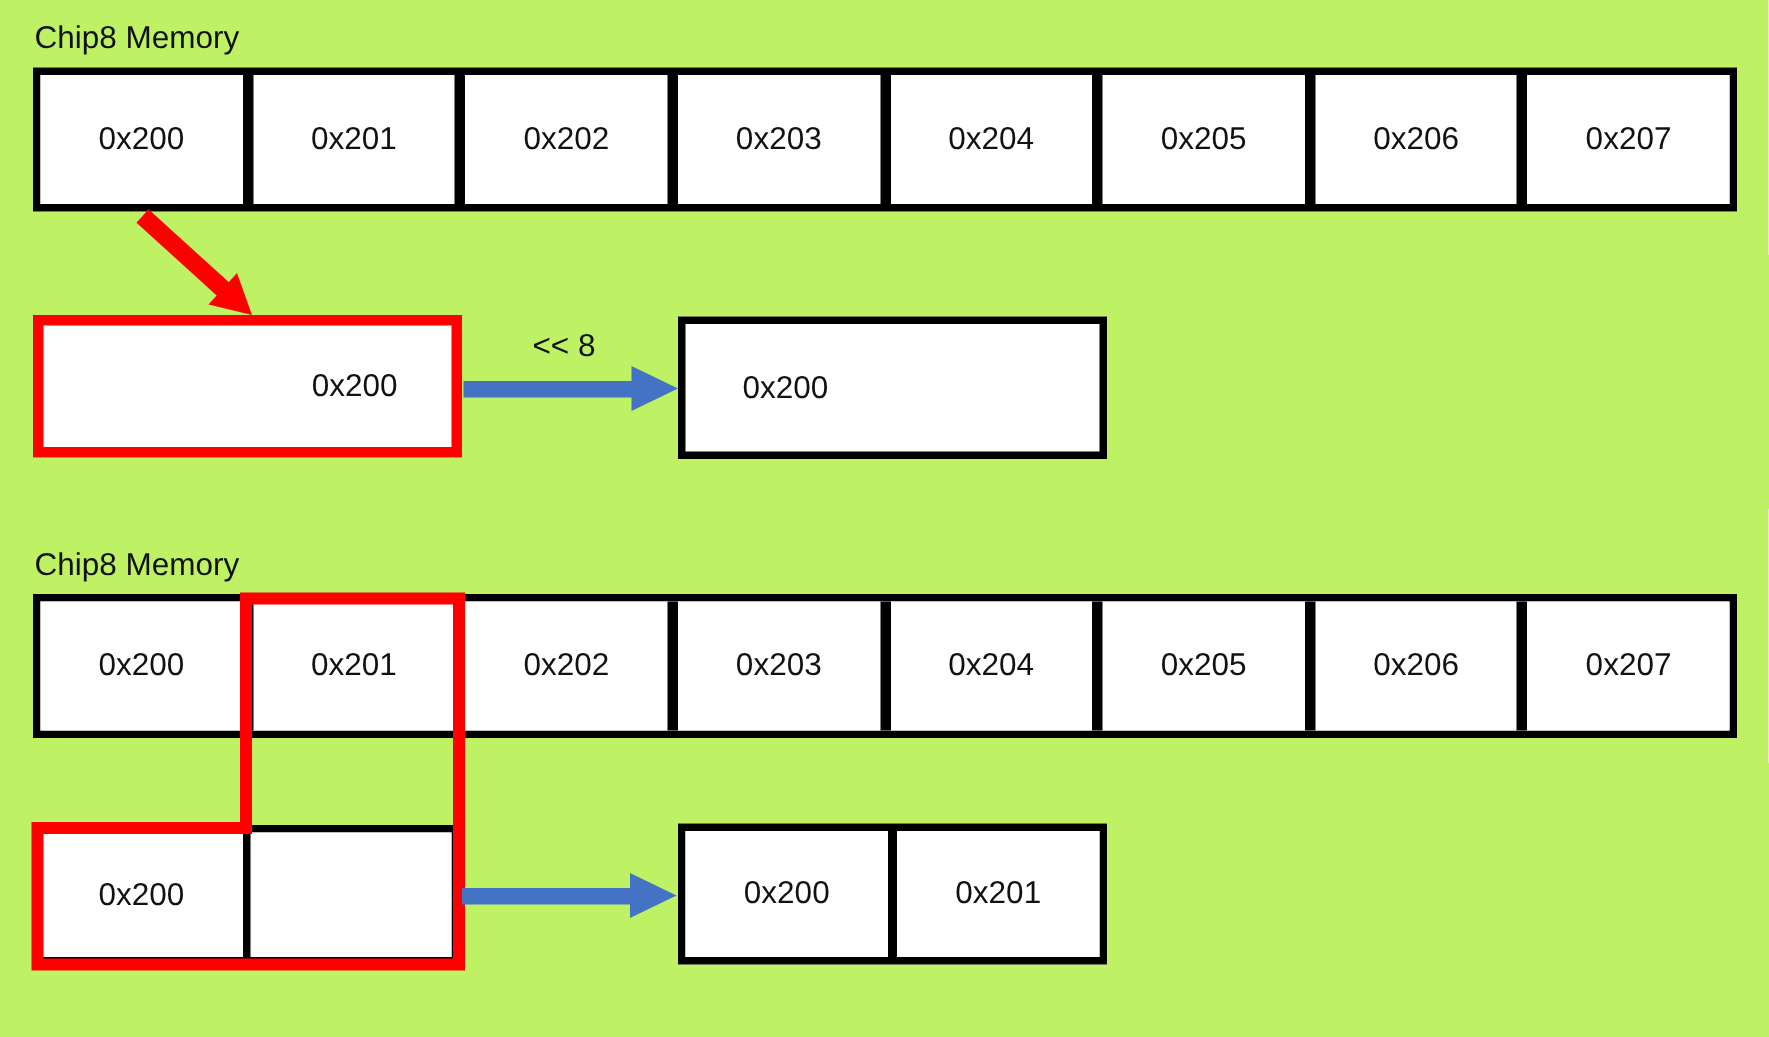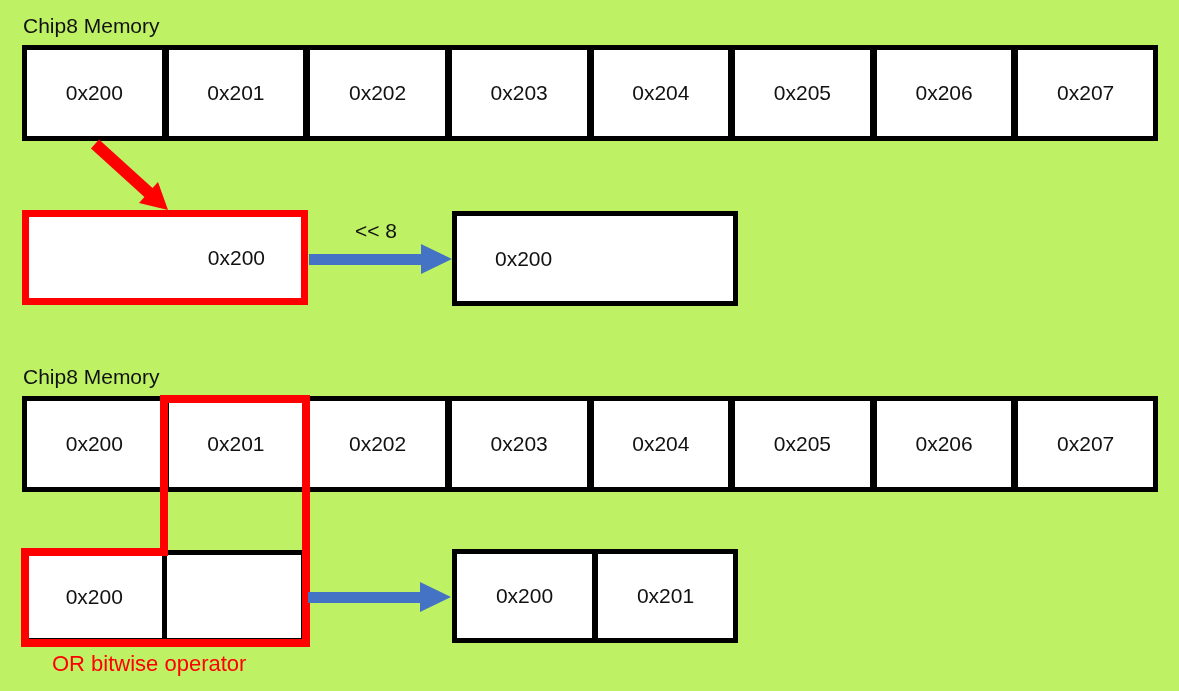--- a/index.html
+++ b/index.html
@@ -159,21 +159,20 @@
   <div class="operand-table">
     <div class="mem-cell">0x200</div>
     <div class="mem-cell"></div>
   </div>
 
   <div class="result-table">
     <div class="mem-cell">0x200</div>
     <div class="mem-cell">0x201</div>
   </div>
 
-  <div class="caption-red">OR bitwise operator</div>
 
   <svg class="overlay" viewBox="0 0 1179 691">
 
     <g>
       <line x1="95" y1="144" x2="149" y2="193" stroke="#ff0000" stroke-width="12"></line>
       <polygon points="168,210 139,203 158,182" fill="#ff0000"></polygon>
     </g>
 
     <g>
       <rect x="309" y="254" width="113" height="11" fill="#4472c4"></rect>

